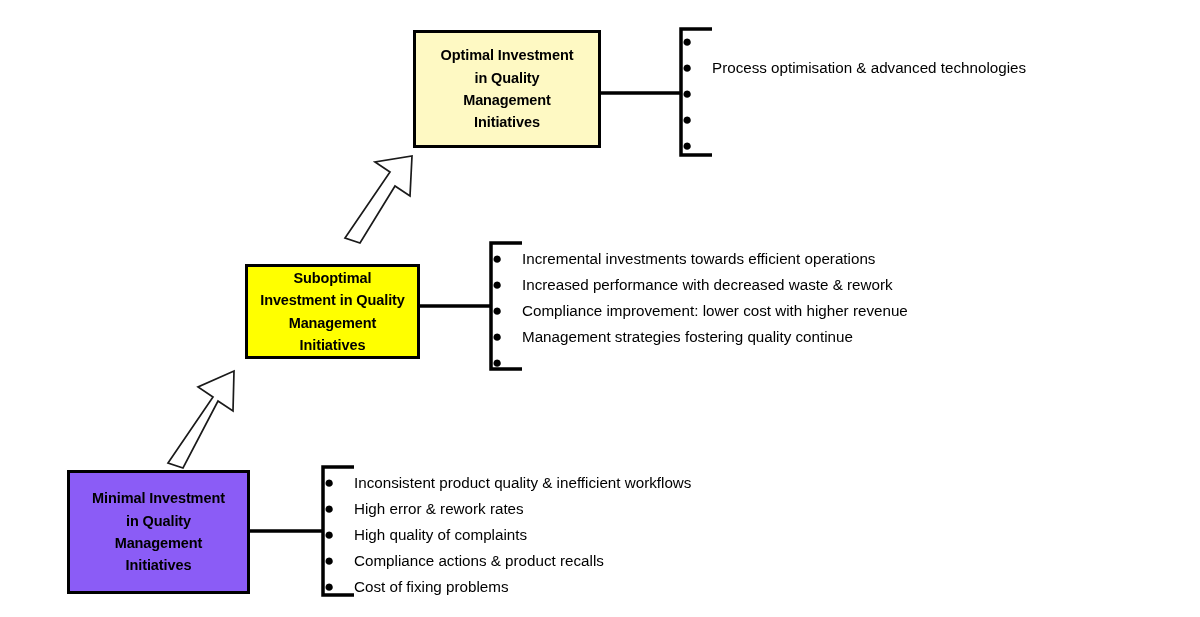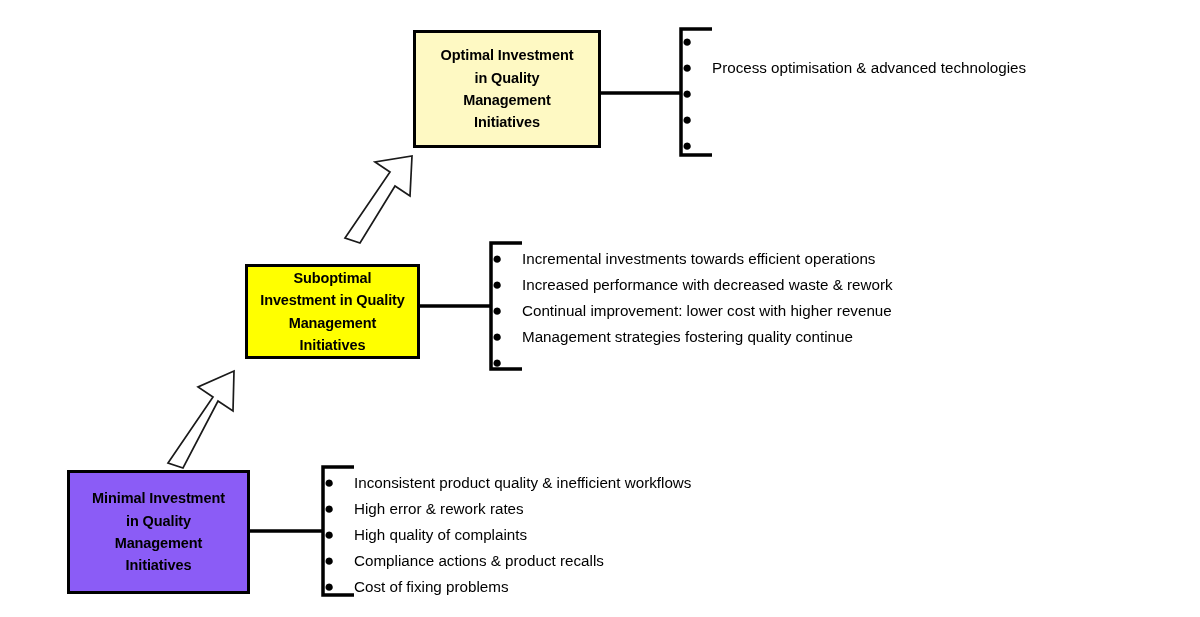--- a/index.html
+++ b/index.html
@@ -176,21 +176,21 @@
     <div class="bullet-row">
       <span class="bullet-dot">●</span>
       <span class="bullet-text">Incremental investments towards efficient operations</span>
     </div>
     <div class="bullet-row">
       <span class="bullet-dot">●</span>
       <span class="bullet-text">Increased performance with decreased waste &amp; rework</span>
     </div>
     <div class="bullet-row">
       <span class="bullet-dot">●</span>
-      <span class="bullet-text">Continual improvement: lower cost with higher revenue</span>
+      <span class="bullet-text">Compliance improvement: lower cost with higher revenue</span>
     </div>
     <div class="bullet-row">
       <span class="bullet-dot">●</span>
       <span class="bullet-text">Management strategies fostering quality continue</span>
     </div>
     <div class="bullet-row">
       <span class="bullet-dot">●</span>
     </div>
   </div>
 

